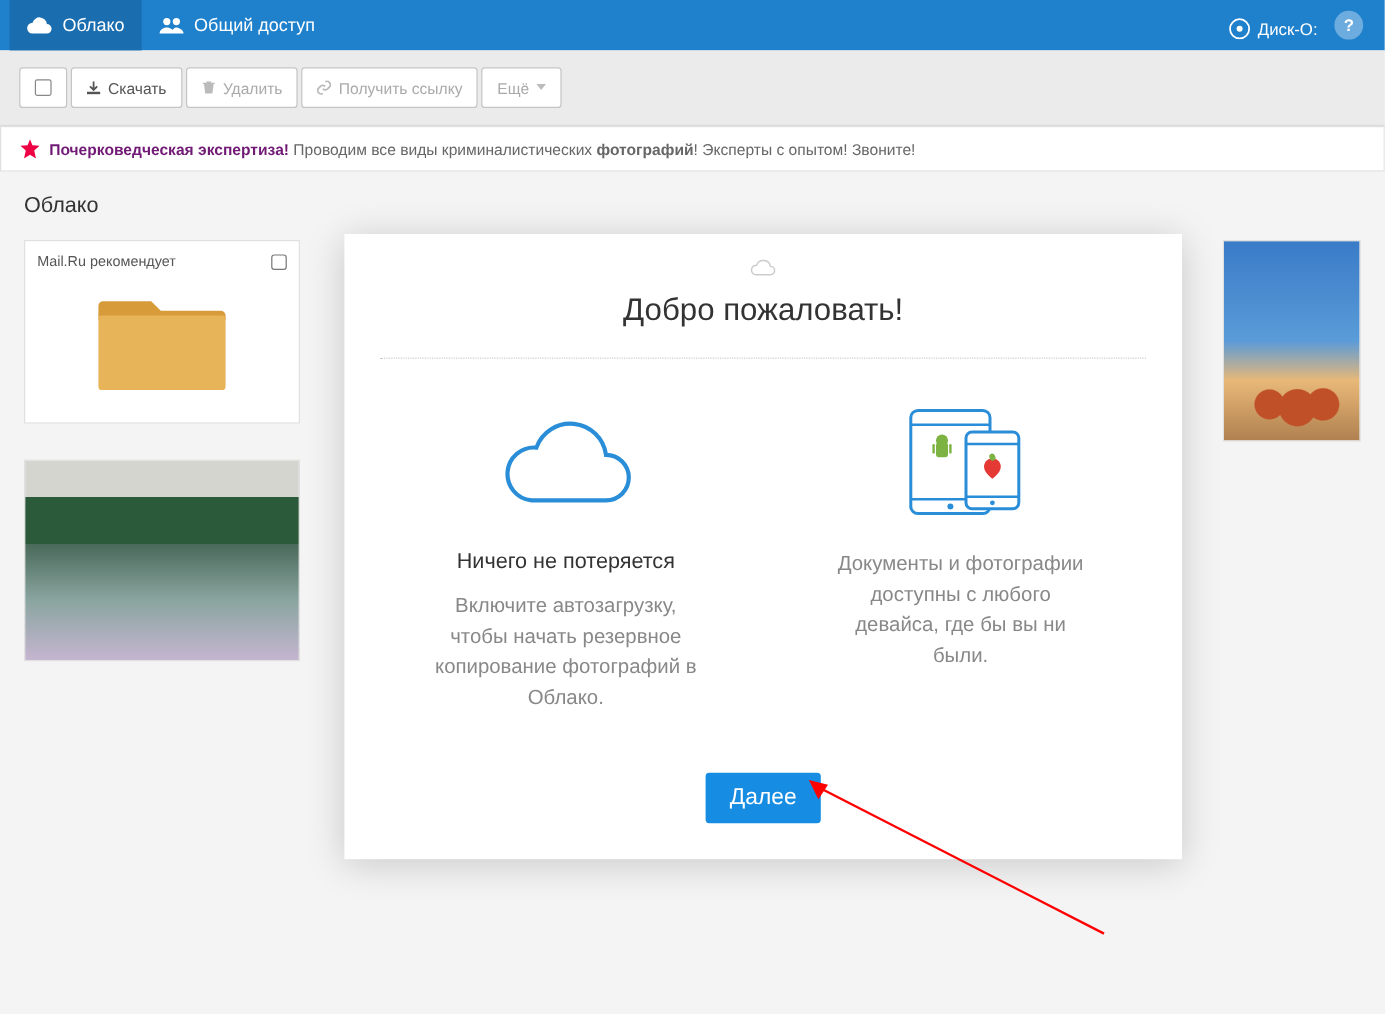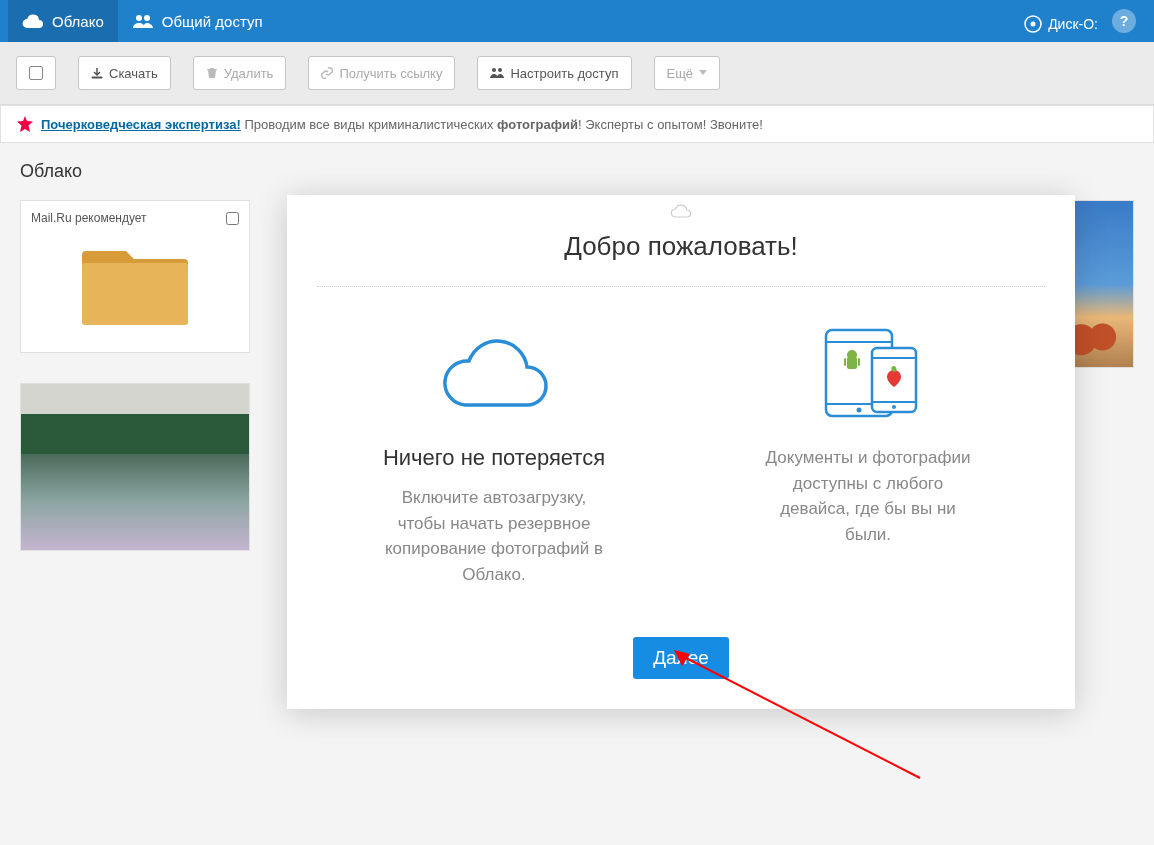--- a/index.html
+++ b/index.html
@@ -5,47 +5,47 @@
 *{box-sizing:border-box;margin:0;padding:0;font-family:Arial,Helvetica,sans-serif}
 body{background:#f4f4f4;width:1154px;height:845px;overflow:hidden;position:relative}
 .topnav{background:#1f80cc;height:42px;display:flex;align-items:center;color:#fff;padding:0 8px}
 .topnav .nav-tab{display:flex;align-items:center;padding:0 14px;height:42px;font-size:15px;cursor:pointer}
 .topnav .nav-tab.active{background:#1a6daf}
 .topnav .nav-tab svg,.topnav .nav-tab .ico{margin-right:8px}
 .topnav .spacer{flex:1}
 .topnav .right{display:flex;align-items:flex-end;gap:14px;padding-right:10px}
 .disk-o{display:flex;align-items:center;gap:6px;font-size:14px}
 .help-circle{width:24px;height:24px;border-radius:50%;background:rgba(255,255,255,0.35);display:flex;align-items:center;justify-content:center;font-weight:bold;font-size:14px;color:#fff}
-.toolbar{background:#ebebeb;border-bottom:1px solid #dcdcdc;padding:14px 16px;display:flex;gap:22px;align-items:center}
+.toolbar{background:#ebebeb;border-bottom:1px solid #dcdcdc;padding:14px 16px;display:flex;gap:3px;align-items:center}
 .tb-btn{background:#fff;border:1px solid #c5c5c5;border-radius:3px;height:34px;padding:0 12px;display:flex;align-items:center;gap:6px;font-size:13px;color:#555;cursor:pointer}
 .tb-btn.checkbox{width:40px;justify-content:center;padding:0}
 .tb-btn.checkbox .sq{width:14px;height:14px;border:1.5px solid #888;border-radius:2px}
 .tb-btn.disabled{color:#aaa;cursor:default}
 .promo{background:#fff;border:1px solid #e0e0e0;padding:10px 16px;font-size:13px;color:#666;display:flex;align-items:center;gap:8px}
-.promo a{color:#0369a1;text-decoration:underline;font-weight:bold}
+.promo a{color:#701a75;font-weight:bold}
 .promo b{color:#666}
 .bc-header{padding:18px 20px;font-size:18px;color:#333}
 .grid{display:flex;gap:20px;padding:0 20px;flex-wrap:wrap}
 .tile{width:230px;border:1px solid #e0e0e0;background:#fff;position:relative}
 .tile.folder{height:153px;padding:10px}
 .tile.folder .hdr{display:flex;justify-content:space-between;align-items:flex-end;font-size:12px;color:#555}
 .tile.folder .hdr input{width:13px;height:13px}
 .tile.folder .folder-icon{margin:14px auto 0;display:block}
 .tile.img{height:168px;overflow:hidden}
 .col{display:flex;flex-direction:column;gap:30px}
 
 .overlay{position:absolute;inset:0;background:rgba(255,255,255,0);display:flex;justify-content:center;pointer-events:none}
-.modal{position:absolute;top:195px;left:287px;width:788px;background:#fff;box-shadow:0 4px 30px rgba(0,0,0,0.18);padding:8px 30px 30px;pointer-events:auto}
+.modal{position:absolute;top:195px;left:287px;width:698px;background:#fff;box-shadow:0 4px 30px rgba(0,0,0,0.18);padding:20px 30px 30px;pointer-events:auto}
 .modal .cloud-top{display:block;margin:0 auto 12px}
 .modal h1{text-align:center;font-weight:300;font-size:26px;color:#333;margin-bottom:24px}
 .modal .dotline{border-bottom:1.5px dotted #ccc;margin-bottom:30px}
 .features{display:flex;gap:20px;justify-content:space-around;margin-bottom:50px}
 .feature{flex:1;text-align:center;padding:0 10px}
 .feature .ficon{height:110px;display:flex;align-items:center;justify-content:center;margin-bottom:18px}
-.feature h3{font-weight:400;font-size:22px;color:#333;margin-bottom:14px}
+.feature h3{font-weight:400;font-size:18px;color:#333;margin-bottom:14px}
 .feature p{font-size:17px;color:#888;line-height:1.5;max-width:220px;margin:0 auto}
 .modal-footer{text-align:center;position:relative}
 .btn-next{background:#168de2;color:#fff;border:none;border-radius:3px;padding:10px 20px;font-size:19px;cursor:pointer}
 .arrow{position:absolute;left:670px;top:648px;pointer-events:none}
 
 .ph-sky{background:linear-gradient(180deg,#3a7bc8 0%,#5a9bd8 50%,#e8b878 70%,#b08050 100%);position:relative}
 .ph-sky::after{content:"";position:absolute;bottom:8px;left:10px;right:10px;height:55px;background:radial-gradient(circle at 30% 60%,#c05028 12px,transparent 13px),radial-gradient(circle at 55% 65%,#c05028 15px,transparent 16px),radial-gradient(circle at 78% 60%,#c05028 13px,transparent 14px)}
 .ph-lake{background:linear-gradient(180deg,#d5d5d0 0%,#d5d5d0 18%,#2a5a3a 18%,#2a5a3a 42%,#4a6a5a 42%,#8aa5a0 70%,#c5b5d0 100%)}
 </style>
 </head>
@@ -96,28 +96,20 @@
     <svg width="12" height="12" viewBox="0 0 12 12" fill="#bbb">
         <path d="M2 3h8l-1 8H3zM4 1h4v1H4zM1 2h10v1H1z"></path>
       </svg>
     <span>Удалить</span>
   </div>
   <div class="tb-btn disabled">
     <svg width="12" height="12" viewBox="0 0 12 12" fill="none" stroke="#bbb" stroke-width="1.5">
         <path d="M5 7a3 3 0 004 0l2-2a3 3 0 00-4-4M7 5a3 3 0 00-4 0L1 7a3 3 0 004 4"></path>
       </svg>
     <span>Получить ссылку</span>
-  </div>
-  <div class="tb-btn">
-    <svg width="14" height="12" viewBox="0 0 14 12" fill="#555">
-        <circle cx="4" cy="3" r="2"></circle>
-        <circle cx="10" cy="3" r="2"></circle>
-        <path d="M0 11c0-2 2-4 4-4s4 2 4 4zM7 11c0-2 1-4 3-4s4 2 4 4z"></path>
-      </svg>
-    <span>Настроить доступ</span>
   </div>
   <div class="tb-btn disabled">
     <span>Ещё</span>
     <svg width="8" height="6" viewBox="0 0 8 6">
         <path d="M0 0l4 5 4-5z" fill="#bbb"></path>
       </svg>
   </div>
 </div>
 
 <div class="promo">

